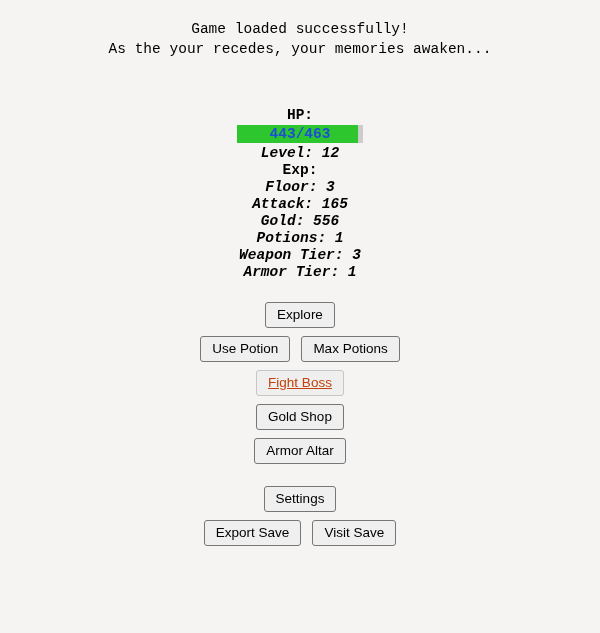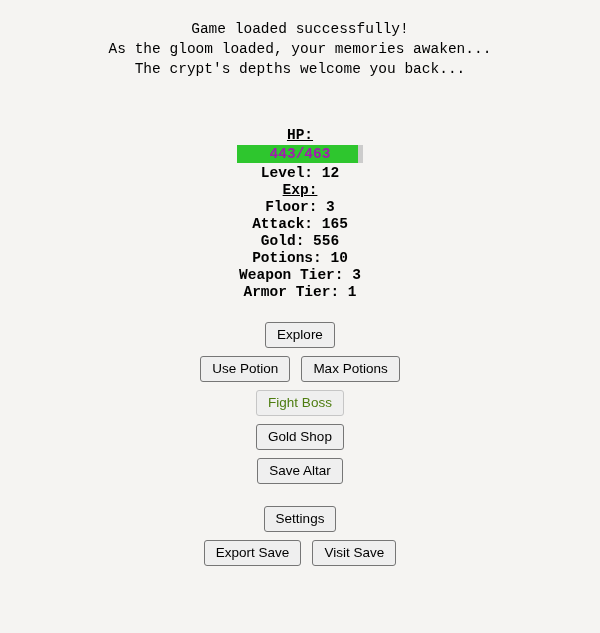--- a/index.html
+++ b/index.html
@@ -44,21 +44,20 @@
     width: 300px;
     font-family: "Liberation Mono", monospace;
     font-size: 14.5px;
     line-height: 17px;
     color: #000000;
     text-align: center;
   }
 
   .stat-label {
     text-align: center;
-    text-decoration: underline;
     font-weight: bold;
     line-height: 17px;
   }
 
   .bar {
     position: relative;
     width: 126px;
     height: 18px;
     margin: 1px auto 2px auto;
     background: #cccccc;
@@ -72,28 +71,29 @@
   }
   .bar-text {
     position: relative;
     z-index: 2;
     display: block;
     width: 100%;
     text-align: center;
     font-family: "Liberation Mono", monospace;
     font-size: 14.5px;
     line-height: 18px;
-    color: #a21caf;
+    color: #1d4ed8;
     font-weight: bold;
     white-space: pre;
   }
   .stat-line {
     white-space: pre;
     line-height: 17px;
     font-weight: bold;
+    font-style: italic;
   }
 
   
   .buttons {
     margin-top: 21px;
     display: flex;
     flex-direction: column;
     align-items: center;
   }
   .btn-row {
@@ -113,53 +113,53 @@
     color: #000000;
     background: #efefef;
     border: 1px solid #767676;
     border-radius: 3px;
     padding: 4px 11px;
     cursor: pointer;
     white-space: nowrap;
   }
   button.btn:disabled,
   button.btn[data-disabled="true"] {
-    color: #4d7c0f;
+    color: #c2410c;
     border-color: #c6c6c6;
     background: #efefef;
     cursor: default;
+    text-decoration: underline;
   }
 </style>
 </head>
 <body>
 
 <div class="page">
 
   <div class="intro">
     <div>Game loaded successfully!</div>
-    <div>As the gloom loaded, your memories awaken...</div>
-    <div>The crypt's depths welcome you back...</div>
+    <div>As the your recedes, your memories awaken...</div>
   </div>
 
   <div class="stats">
 
     <div class="stat-label">HP:</div>
     <div class="bar" style="background: rgb(204, 204, 204);">
       <div class="bar-fill" id="hp-fill" style="width: 96%; background: rgb(46, 198, 46);"></div>
       <span class="bar-text">443/463</span>
     </div>
 
     <div class="stat-line">Level: 12</div>
 
     <div class="stat-label">Exp:</div>
 
     <div class="stat-line">Floor: 3</div>
     <div class="stat-line">Attack: 165</div>
     <div class="stat-line">Gold: 556</div>
-    <div class="stat-line">Potions: 10</div>
+    <div class="stat-line">Potions: 1</div>
     <div class="stat-line">Weapon Tier: 3</div>
     <div class="stat-line">Armor Tier: 1</div>
   </div>
 
   <div class="buttons">
 
     <div class="btn-row">
       <button class="btn">Explore</button>
     </div>
 
@@ -170,21 +170,21 @@
 
     <div class="btn-row">
       <button class="btn" id="fight-boss" disabled="" data-disabled="true">Fight Boss</button>
     </div>
 
     <div class="btn-row">
       <button class="btn">Gold Shop</button>
     </div>
 
     <div class="btn-row gap-after">
-      <button class="btn">Save Altar</button>
+      <button class="btn">Armor Altar</button>
     </div>
 
     <div class="btn-row">
       <button class="btn">Settings</button>
     </div>
 
 
     <div class="btn-row">
       <button class="btn">Export Save</button>
       <button class="btn">Visit Save</button>

